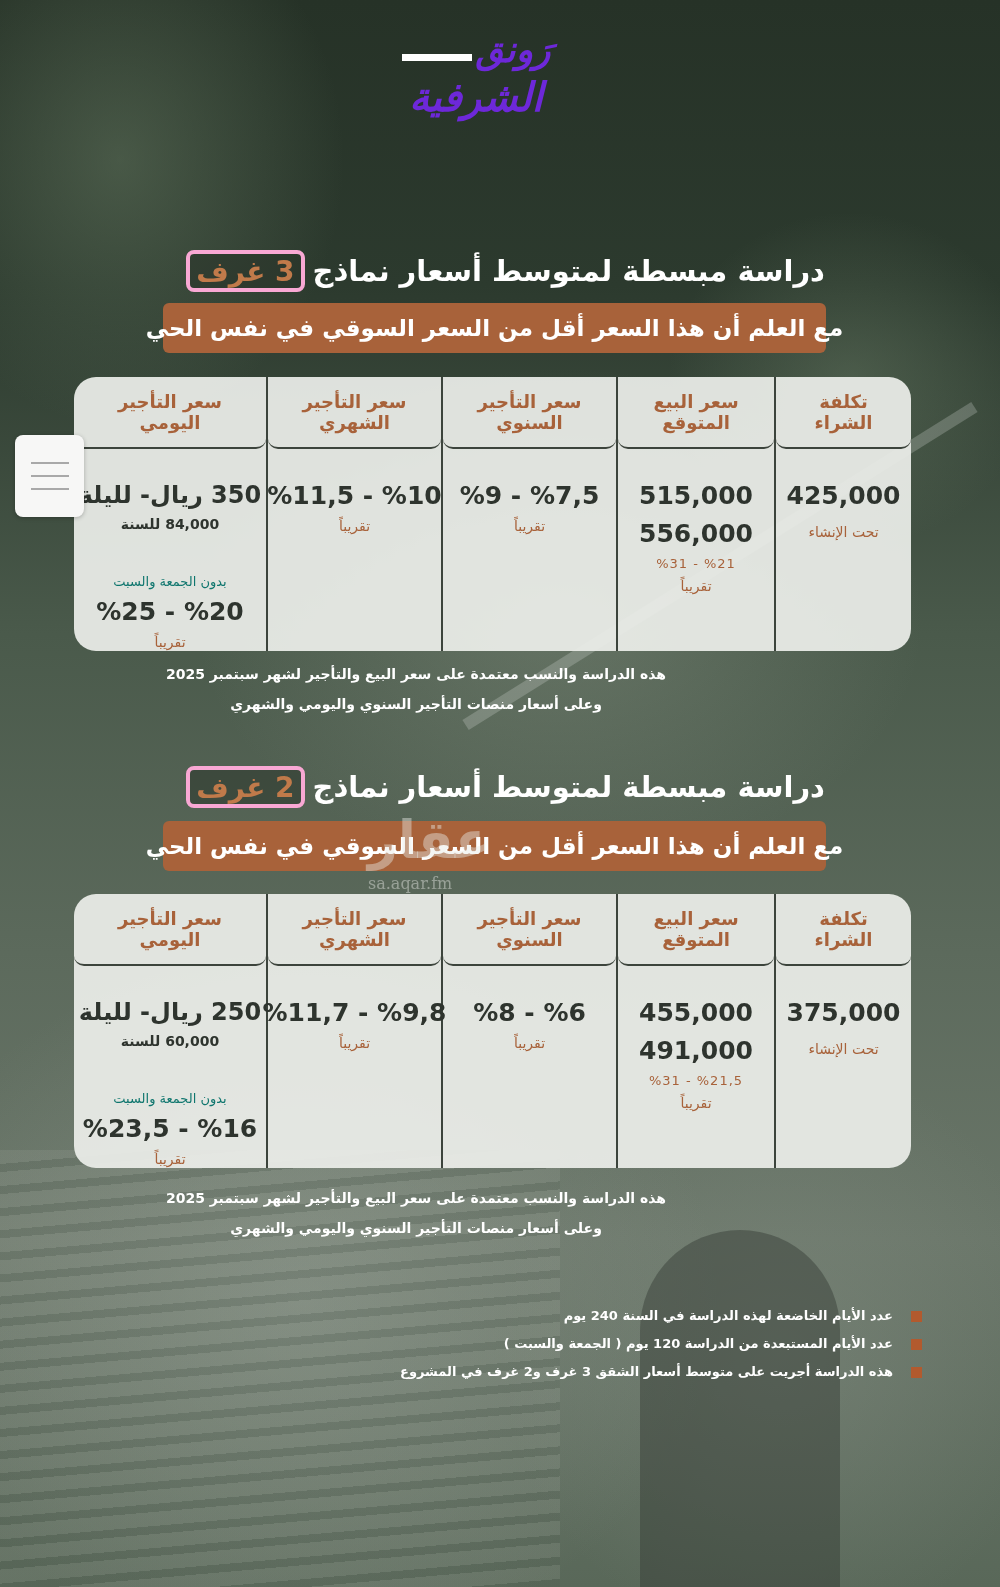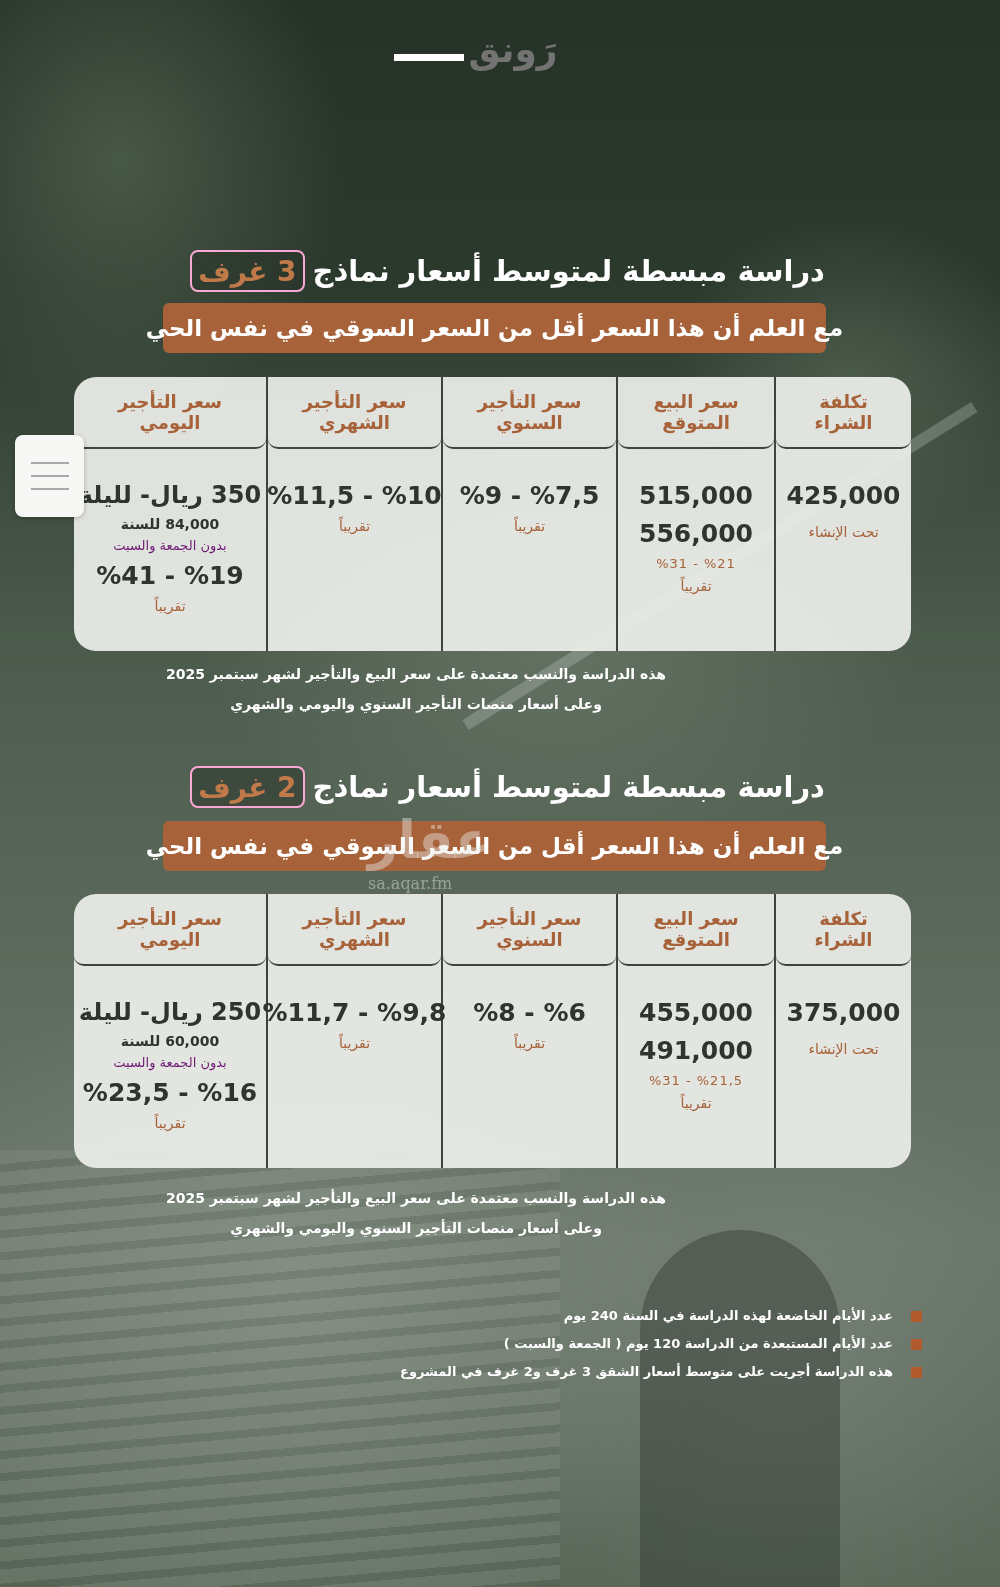--- a/index.html
+++ b/index.html
@@ -24,33 +24,33 @@
     position: absolute; left: 640px; top: 1230px; width: 200px; height: 357px;
     border-radius: 100px 100px 0 0;
     background: rgba(50,58,50,0.45);
   }
   .bg-diag {
     position: absolute; left: 420px; top: 560px; width: 600px; height: 12px;
     background: rgba(220,225,220,0.25); transform: rotate(-32deg);
   }
   .logo {
     position: absolute; left: 0; width: 952px; top: 28px; text-align: center;
-    color: #737373; font-weight: bold; font-family: "DejaVu Sans", sans-serif;
+    color: #6d28d9; font-weight: bold; font-family: "DejaVu Sans", sans-serif; font-style: italic;
   }
   .logo-line1 { display: flex; justify-content: center; align-items: center; gap: 4px; font-size: 36px; line-height: 44px; }
   .logo-dash { display: inline-block; width: 70px; height: 7px; background: #fff; margin-top: 14px; }
   .logo-line2 { font-size: 40px; line-height: 50px; }
 
   .section { position: absolute; left: 0; width: 1000px; }
   .title-row {
     position: absolute; right: 175px; display: flex; align-items: center; direction: rtl; gap: 8px;
   }
   .title-text { color: #ffffff; font-weight: bold; font-size: 29px; white-space: nowrap; }
   .rooms-badge {
-    border: 2px solid #f9a8d4; border-radius: 8px; padding: 0 6px; height: 42px;
+    border: 4px solid #f9a8d4; border-radius: 8px; padding: 0 6px; height: 42px;
     display: flex; align-items: center; color: #c07a4a; font-weight: bold; font-size: 28px;
     background: rgba(40,50,40,0.5); white-space: nowrap;
   }
   .note-banner {
     position: absolute; left: 163px; width: 663px; height: 50px; border-radius: 6px;
     background: #a8623a; color: #ffffff; font-weight: bold; font-size: 23px;
     display: flex; align-items: center; justify-content: center; direction: rtl; white-space: nowrap;
   }
   .table-card {
     position: absolute; left: 74px; width: 837px; border-radius: 22px;
@@ -62,21 +62,21 @@
   .head {
     height: 72px; border-bottom: 2px solid #3c443c; color: #a8623a; font-weight: bold;
     font-size: 18px; line-height: 21px; text-align: center; display: flex; flex-direction: column;
     justify-content: center; align-items: center; border-radius: 10px;
   }
   .body { flex: 1; display: flex; flex-direction: column; align-items: center; padding-top: 28px; text-align: center; }
   .big { color: #2e342e; font-weight: bold; font-size: 25px; line-height: 38px; white-space: nowrap; direction: ltr; }
   .approx { color: #a8623a; font-size: 14px; line-height: 22px; }
   .pct-small { color: #a8623a; font-size: 13px; line-height: 22px; direction: ltr; letter-spacing: 1px; }
   .sub-dark { color: #2e342e; font-weight: bold; font-size: 14px; line-height: 22px; }
-  .sub-brown { color: #701a75; font-size: 13px; line-height: 22px; }
+  .sub-brown { color: #0f766e; font-size: 13px; line-height: 22px; margin-top: 36px; }
   .daily-big { color: #2e342e; font-weight: bold; font-size: 24px; line-height: 36px; white-space: nowrap; direction: rtl; }
 
   .footnote {
     position: absolute; left: 0; width: 832px; text-align: center; color: #ffffff; font-weight: bold;
     font-size: 14px; line-height: 30px; direction: rtl;
   }
   .bullets { position: absolute; right: 78px; top: 1302px; direction: rtl; }
   .bullet { display: flex; align-items: center; gap: 18px; color: #ffffff; font-weight: bold; font-size: 13px; line-height: 28px; }
   .bullet-square { width: 11px; height: 11px; background: #b25a2e; flex-shrink: 0; }
 
@@ -99,20 +99,21 @@
 
 <div class="bg-coins"></div>
 <div class="bg-arch"></div>
 <div class="bg-diag"></div>
 
 <div class="logo">
   <div class="logo-line1">
     <span class="logo-dash"></span>
     <span>رَونق</span>
   </div>
+  <div class="logo-line2">الشرفية</div>
 </div>
 
 <div class="section">
   <div class="title-row" style="top:250px;">
     <span class="title-text">دراسة مبسطة لمتوسط أسعار نماذج</span>
     <span class="rooms-badge">3 غرف</span>
   </div>
   <div class="note-banner" style="top:303px;">مع العلم أن هذا السعر أقل من السعر السوقي في نفس الحي</div>
 
   <div class="table-card" style="top:377px; height:274px;">
@@ -161,21 +162,21 @@
       </div>
       <div class="col">
         <div class="head">
           <span>سعر التأجير</span>
           <span>اليومي</span>
         </div>
         <div class="body">
           <span class="daily-big">350 ريال- لليلة</span>
           <span class="sub-dark">84,000 للسنة</span>
           <span class="sub-brown">بدون الجمعة والسبت</span>
-          <span class="big">%41 - %19</span>
+          <span class="big">%25 - %20</span>
           <span class="approx">تقريباً</span>
         </div>
       </div>
     </div>
   </div>
 
   <div class="footnote" style="top:659px;">
     <div>هذه الدراسة والنسب معتمدة على سعر البيع والتأجير لشهر سبتمبر 2025</div>
     <div>وعلى أسعار منصات التأجير السنوي واليومي والشهري</div>
   </div>

